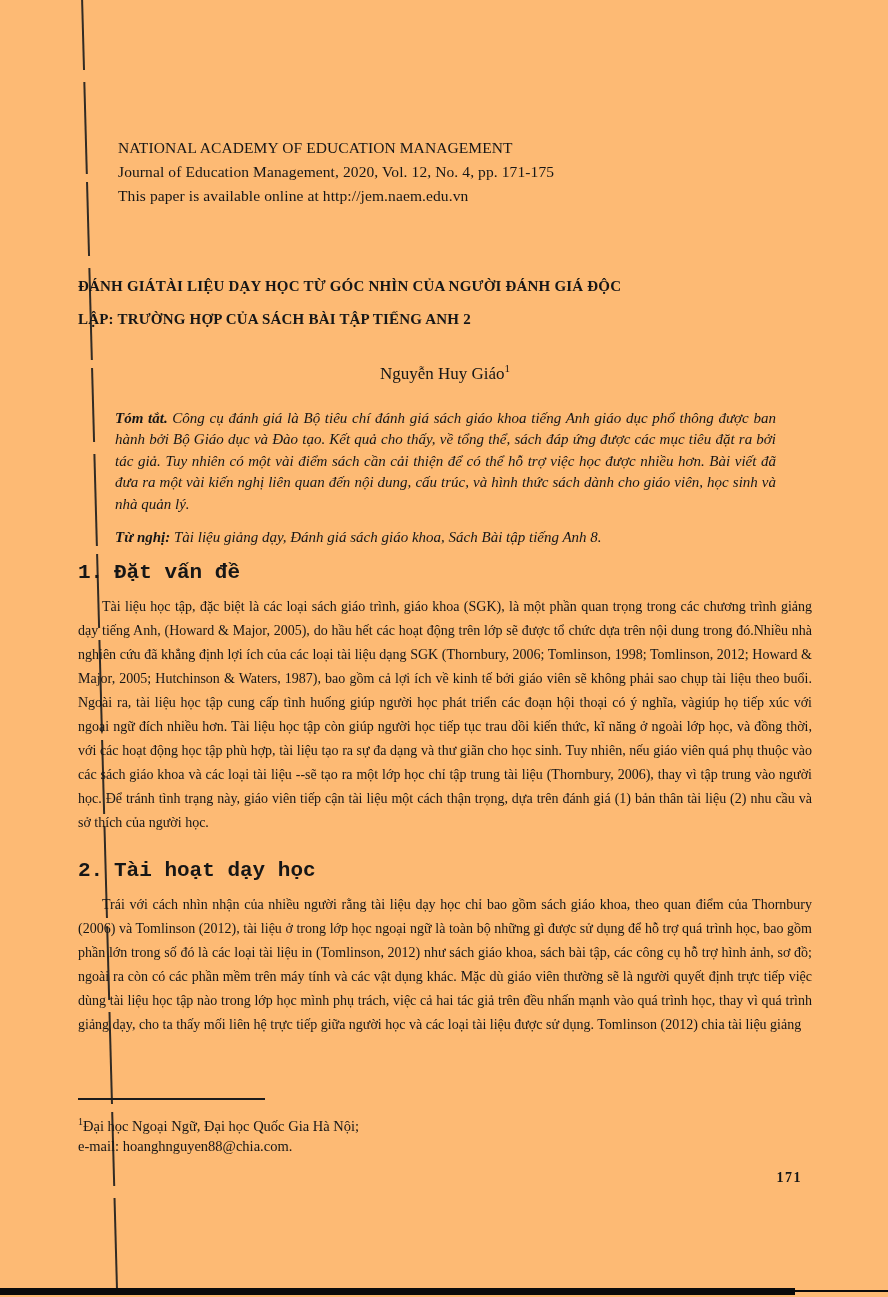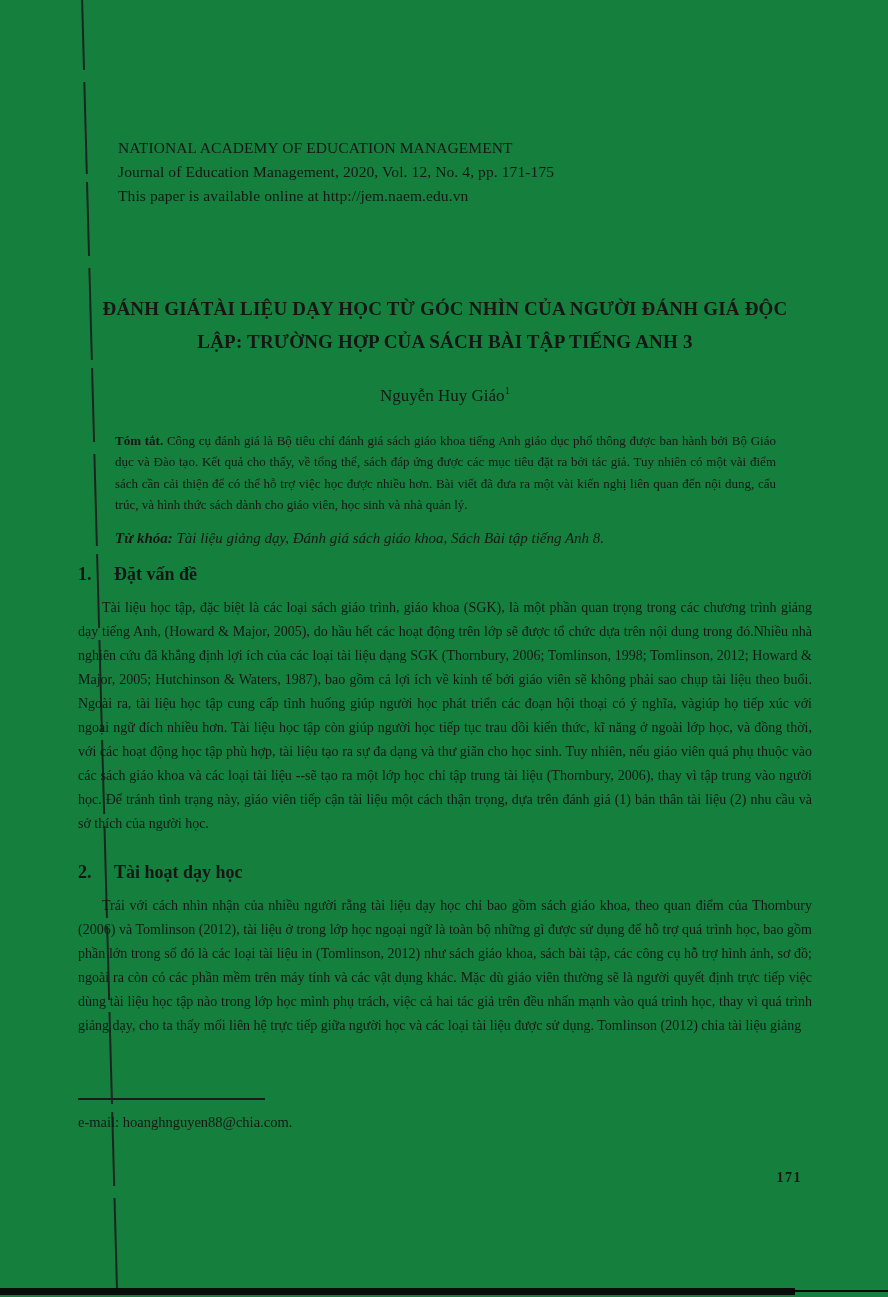--- a/index.html
+++ b/index.html
@@ -2,69 +2,70 @@
 <html><head>
 <meta charset="utf-8">
 <style>
   * { margin: 0; padding: 0; box-sizing: border-box; }
   html, body { background: #e8e8e8; }
   .page {
     position: relative;
     width: 888px;
     height: 1297px;
     margin: 0 auto;
-    background: #15803d;
+    background: #fdba74;
     color: #161616;
     font-family: "Liberation Serif", "DejaVu Serif", serif;
     overflow: hidden;
   }
   .content {
     position: relative;
     padding: 136px 76px 0 78px;
   }
   .journal-header {
     margin-left: 40px;
     font-size: 15.5px;
     line-height: 24px;
     letter-spacing: 0.1px;
   }
   .paper-title {
-    margin-top: 84px;
-    text-align: center;
+    margin-top: 62px;
     font-weight: bold;
-    font-size: 19px;
+    font-size: 15px;
     line-height: 33px;
     letter-spacing: 0.2px;
   }
   .author-line {
     margin-top: 21px;
     text-align: center;
     font-size: 17px;
     line-height: 22px;
   }
   .author-line sup { font-size: 11px; }
   .abstract-block {
     margin: 23px 36px 0 37px;
-    font-size: 13px;
+    font-size: 15px;
     line-height: 21.5px;
     text-align: justify;
+    font-style: italic;
   }
   .abstract-block .lead { font-weight: bold; }
   .keywords-block {
     margin: 12px 20px 0 37px;
     font-size: 15px;
     line-height: 21px;
     font-style: italic;
   }
   .keywords-block .lead { font-weight: bold; }
   .section-heading {
     margin-top: 13px;
-    font-size: 18px;
+    font-size: 21px;
     font-weight: bold;
     line-height: 24px;
+    font-family: Liberation Mono, monospace;
   }
   .section-heading .sec-num { display: inline-block; width: 36px; }
   .body-para {
     margin-top: 10px;
     font-size: 14px;
     line-height: 24px;
     text-align: justify;
     text-indent: 24px;
   }
   .section-heading.second { margin-top: 24px; }
@@ -137,51 +138,54 @@
   <div class="content">
 
     <div class="journal-header">
       <div>NATIONAL ACADEMY OF EDUCATION MANAGEMENT</div>
       <div>Journal of Education Management, 2020, Vol. 12, No. 4, pp. 171-175</div>
       <div>This paper is available online at http://jem.naem.edu.vn</div>
     </div>
 
     <div class="paper-title">
       <div>ĐÁNH GIÁTÀI LIỆU DẠY HỌC TỪ GÓC NHÌN CỦA NGƯỜI ĐÁNH GIÁ ĐỘC</div>
-      <div>LẬP: TRƯỜNG HỢP CỦA SÁCH BÀI TẬP TIẾNG ANH 3</div>
+      <div>LẬP: TRƯỜNG HỢP CỦA SÁCH BÀI TẬP TIẾNG ANH 2</div>
     </div>
 
     <div class="author-line">
       <span>Nguyễn Huy Giáo</span><sup>1</sup>
     </div>
 
     <p class="abstract-block">
       <span class="lead">Tóm tắt.</span><span> Công cụ đánh giá là Bộ tiêu chí đánh giá sách giáo khoa tiếng Anh giáo dục phổ thông được ban hành bởi Bộ Giáo dục và Đào tạo. Kết quả cho thấy, về tổng thể, sách đáp ứng được các mục tiêu đặt ra bởi tác giả. Tuy nhiên có một vài điểm sách cần cải thiện để có thể hỗ trợ việc học được nhiều hơn. Bài viết đã đưa ra một vài kiến nghị liên quan đến nội dung, cấu trúc, và hình thức sách dành cho giáo viên, học sinh và nhà quản lý.</span>
     </p>
 
     <p class="keywords-block">
-      <span class="lead">Từ khóa:</span><span> Tài liệu giảng dạy, Đánh giá sách giáo khoa, Sách Bài tập tiếng Anh 8.</span>
+      <span class="lead">Từ nghị:</span><span> Tài liệu giảng dạy, Đánh giá sách giáo khoa, Sách Bài tập tiếng Anh 8.</span>
     </p>
 
     <div class="section-heading">
       <span class="sec-num">1.</span><span>Đặt vấn đề</span>
     </div>
 
     <p class="body-para">Tài liệu học tập, đặc biệt là các loại sách giáo trình, giáo khoa (SGK), là một phần quan trọng trong các chương trình giảng dạy tiếng Anh, (Howard &amp; Major, 2005), do hầu hết các hoạt động trên lớp sẽ được tổ chức dựa trên nội dung trong đó.Nhiều nhà nghiên cứu đã khẳng định lợi ích của các loại tài liệu dạng SGK (Thornbury, 2006; Tomlinson, 1998; Tomlinson, 2012; Howard &amp; Major, 2005; Hutchinson &amp; Waters, 1987), bao gồm cả lợi ích về kinh tế bởi giáo viên sẽ không phải sao chụp tài liệu theo buổi. Ngoài ra, tài liệu học tập cung cấp tình huống giúp người học phát triển các đoạn hội thoại có ý nghĩa, vàgiúp họ tiếp xúc với ngoại ngữ đích nhiều hơn. Tài liệu học tập còn giúp người học tiếp tục trau dồi kiến thức, kĩ năng ở ngoài lớp học, và đồng thời, với các hoạt động học tập phù hợp, tài liệu tạo ra sự đa dạng và thư giãn cho học sinh. Tuy nhiên, nếu giáo viên quá phụ thuộc vào các sách giáo khoa và các loại tài liệu --sẽ tạo ra một lớp học chỉ tập trung tài liệu (Thornbury, 2006), thay vì tập trung vào người học. Để tránh tình trạng này, giáo viên tiếp cận tài liệu một cách thận trọng, dựa trên đánh giá (1) bản thân tài liệu (2) nhu cầu và sở thích của người học.</p>
 
     <div class="section-heading second">
       <span class="sec-num">2.</span><span>Tài hoạt dạy học</span>
     </div>
 
     <p class="body-para">Trái với cách nhìn nhận của nhiều người rằng tài liệu dạy học chỉ bao gồm sách giáo khoa, theo quan điểm của Thornbury (2006) và Tomlinson (2012), tài liệu ở trong lớp học ngoại ngữ là toàn bộ những gì được sử dụng để hỗ trợ quá trình học, bao gồm phần lớn trong số đó là các loại tài liệu in (Tomlinson, 2012) như sách giáo khoa, sách bài tập, các công cụ hỗ trợ hình ảnh, sơ đồ; ngoài ra còn có các phần mềm trên máy tính và các vật dụng khác. Mặc dù giáo viên thường sẽ là người quyết định trực tiếp việc dùng tài liệu học tập nào trong lớp học mình phụ trách, việc cả hai tác giả trên đều nhấn mạnh vào quá trình học, thay vì quá trình giảng dạy, cho ta thấy mối liên hệ trực tiếp giữa người học và các loại tài liệu được sử dụng. Tomlinson (2012) chia tài liệu giảng</p>
 
   </div>
 
   <div class="footnote-area">
     <div class="footnote-rule"></div>
+    <div>
+      <sup>1</sup><span>Đại học Ngoại Ngữ, Đại học Quốc Gia Hà Nội;</span>
+    </div>
     <div>e-mail: hoanghnguyen88@chia.com.</div>
   </div>
 
   <div class="page-number">171</div>
 
   <div class="scan-bottom-bar"></div>
   <div class="scan-bottom-bar-thin"></div>
 
 </div>
 

